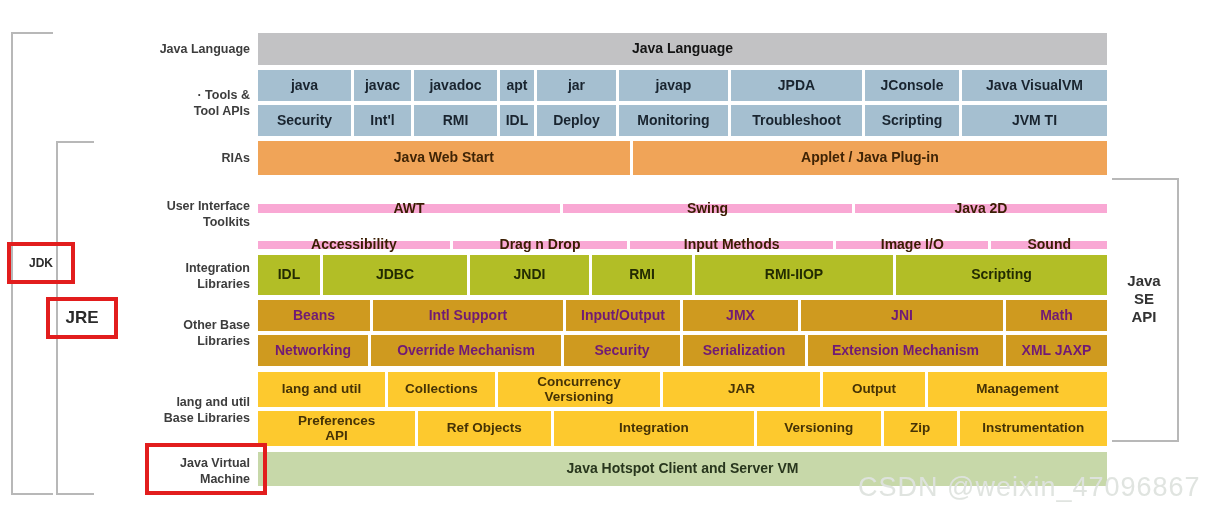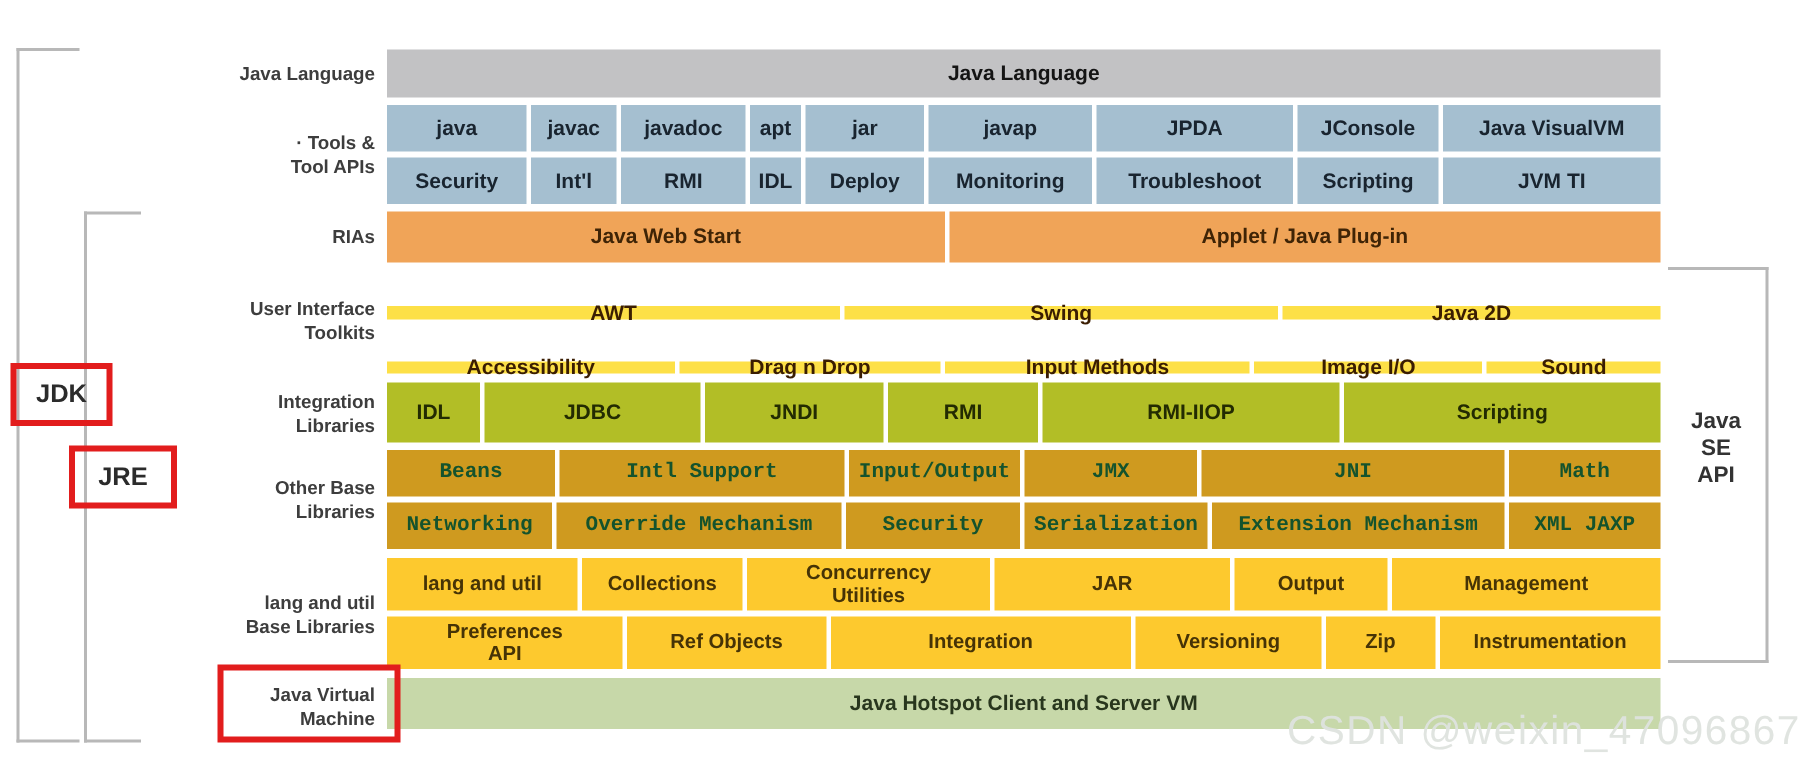--- a/index.html
+++ b/index.html
@@ -8,37 +8,37 @@
     font-family:"Liberation Sans",sans-serif;
   }
   
   .bracket{position:absolute;border:0 solid #b8b8b8;}
   #bracket-jdk{left:11px;top:32px;width:40px;height:459px;border-left-width:2px;border-top-width:2px;border-bottom-width:2px;}
   #bracket-jre{left:56px;top:141px;width:36px;height:350px;border-left-width:2px;border-top-width:2px;border-bottom-width:2px;}
   #bracket-se{left:1112px;top:178px;width:65px;height:260px;border-right-width:2px;border-top-width:2px;border-bottom-width:2px;}
   
   .redbox{position:absolute;border:4px solid #e21d1d;box-sizing:border-box;display:flex;align-items:center;justify-content:center;
           font-weight:bold;color:#2b2b2b;background:transparent;z-index:6;}
-  #box-jdk{left:7px;top:242px;width:68px;height:42px;font-size:17px;}
+  #box-jdk{left:7px;top:242px;width:68px;height:42px;font-size:12px;}
   #box-jre{left:46px;top:297px;width:72px;height:42px;font-size:17px;}
   #box-jvm{left:145px;top:443px;width:122px;height:52px;}
   
   .side-label{position:absolute;left:0;width:250px;text-align:right;font-weight:bold;color:#3d3d3d;
               font-size:12.5px;line-height:16px;white-space:pre-line;z-index:5;}
   
   #grid{position:absolute;left:258px;top:33px;width:849px;height:459px;}
   .row{position:absolute;left:0;right:0;display:flex;gap:3px;}
   .cell{flex:1;display:flex;align-items:center;justify-content:center;text-align:center;
         font-weight:bold;font-size:14px;line-height:1.08;white-space:pre-line;}
   .c-gray  .cell{background:#c2c2c4;color:#141414;}
   .c-blue  .cell{background:#a5bfd0;color:#19242f;}
   .c-rias  .cell{background:#f0a458;color:#3f2406;}
-  .c-orange .cell{background:#fde047;color:#3a1d02;margin-top:24px;}
+  .c-orange .cell{background:#f9a8d4;color:#3a1d02;margin-top:24px;}
   .c-green .cell{background:#b2be26;color:#232b02;}
-  .c-gold  .cell{background:#cf9a1f;color:#14532d;font-family:Liberation Mono, monospace;}
+  .c-gold  .cell{background:#cf9a1f;color:#701a75;}
   .c-yellow .cell{background:#fdc92e;color:#463306;font-size:13.5px;}
   .c-hotspot .cell{background:#c7d8a9;color:#28361d;}
   
   #se-api-label{position:absolute;left:1110px;top:272px;width:68px;text-align:center;font-weight:bold;
                 font-size:15px;line-height:18px;color:#333;white-space:pre-line;}
   
   #watermark{position:absolute;left:858px;top:472px;font-size:27px;font-weight:normal;
              color:rgba(222,227,222,0.95);letter-spacing:1px;z-index:9;white-space:nowrap;}
 </style>
 </head>
@@ -150,21 +150,21 @@
       <div class="cell" style="flex:116">Security</div>
       <div class="cell" style="flex:122">Serialization</div>
       <div class="cell" style="flex:195">Extension Mechanism</div>
       <div class="cell" style="flex:101">XML JAXP</div>
     </div>
 
     <div class="row c-yellow" style="top:339px;height:35px">
       <div class="cell" style="flex:127">lang and util</div>
       <div class="cell" style="flex:107">Collections</div>
       <div class="cell" style="flex:162">Concurrency
-Utilities</div>
+Versioning</div>
       <div class="cell" style="flex:157">JAR</div>
       <div class="cell" style="flex:102">Output</div>
       <div class="cell" style="flex:179">Management</div>
     </div>
 
     <div class="row c-yellow" style="top:378px;height:35px">
       <div class="cell" style="flex:127">Preferences
 API</div>
       <div class="cell" style="flex:107">Ref Objects</div>
       <div class="cell" style="flex:162">Integration</div>

